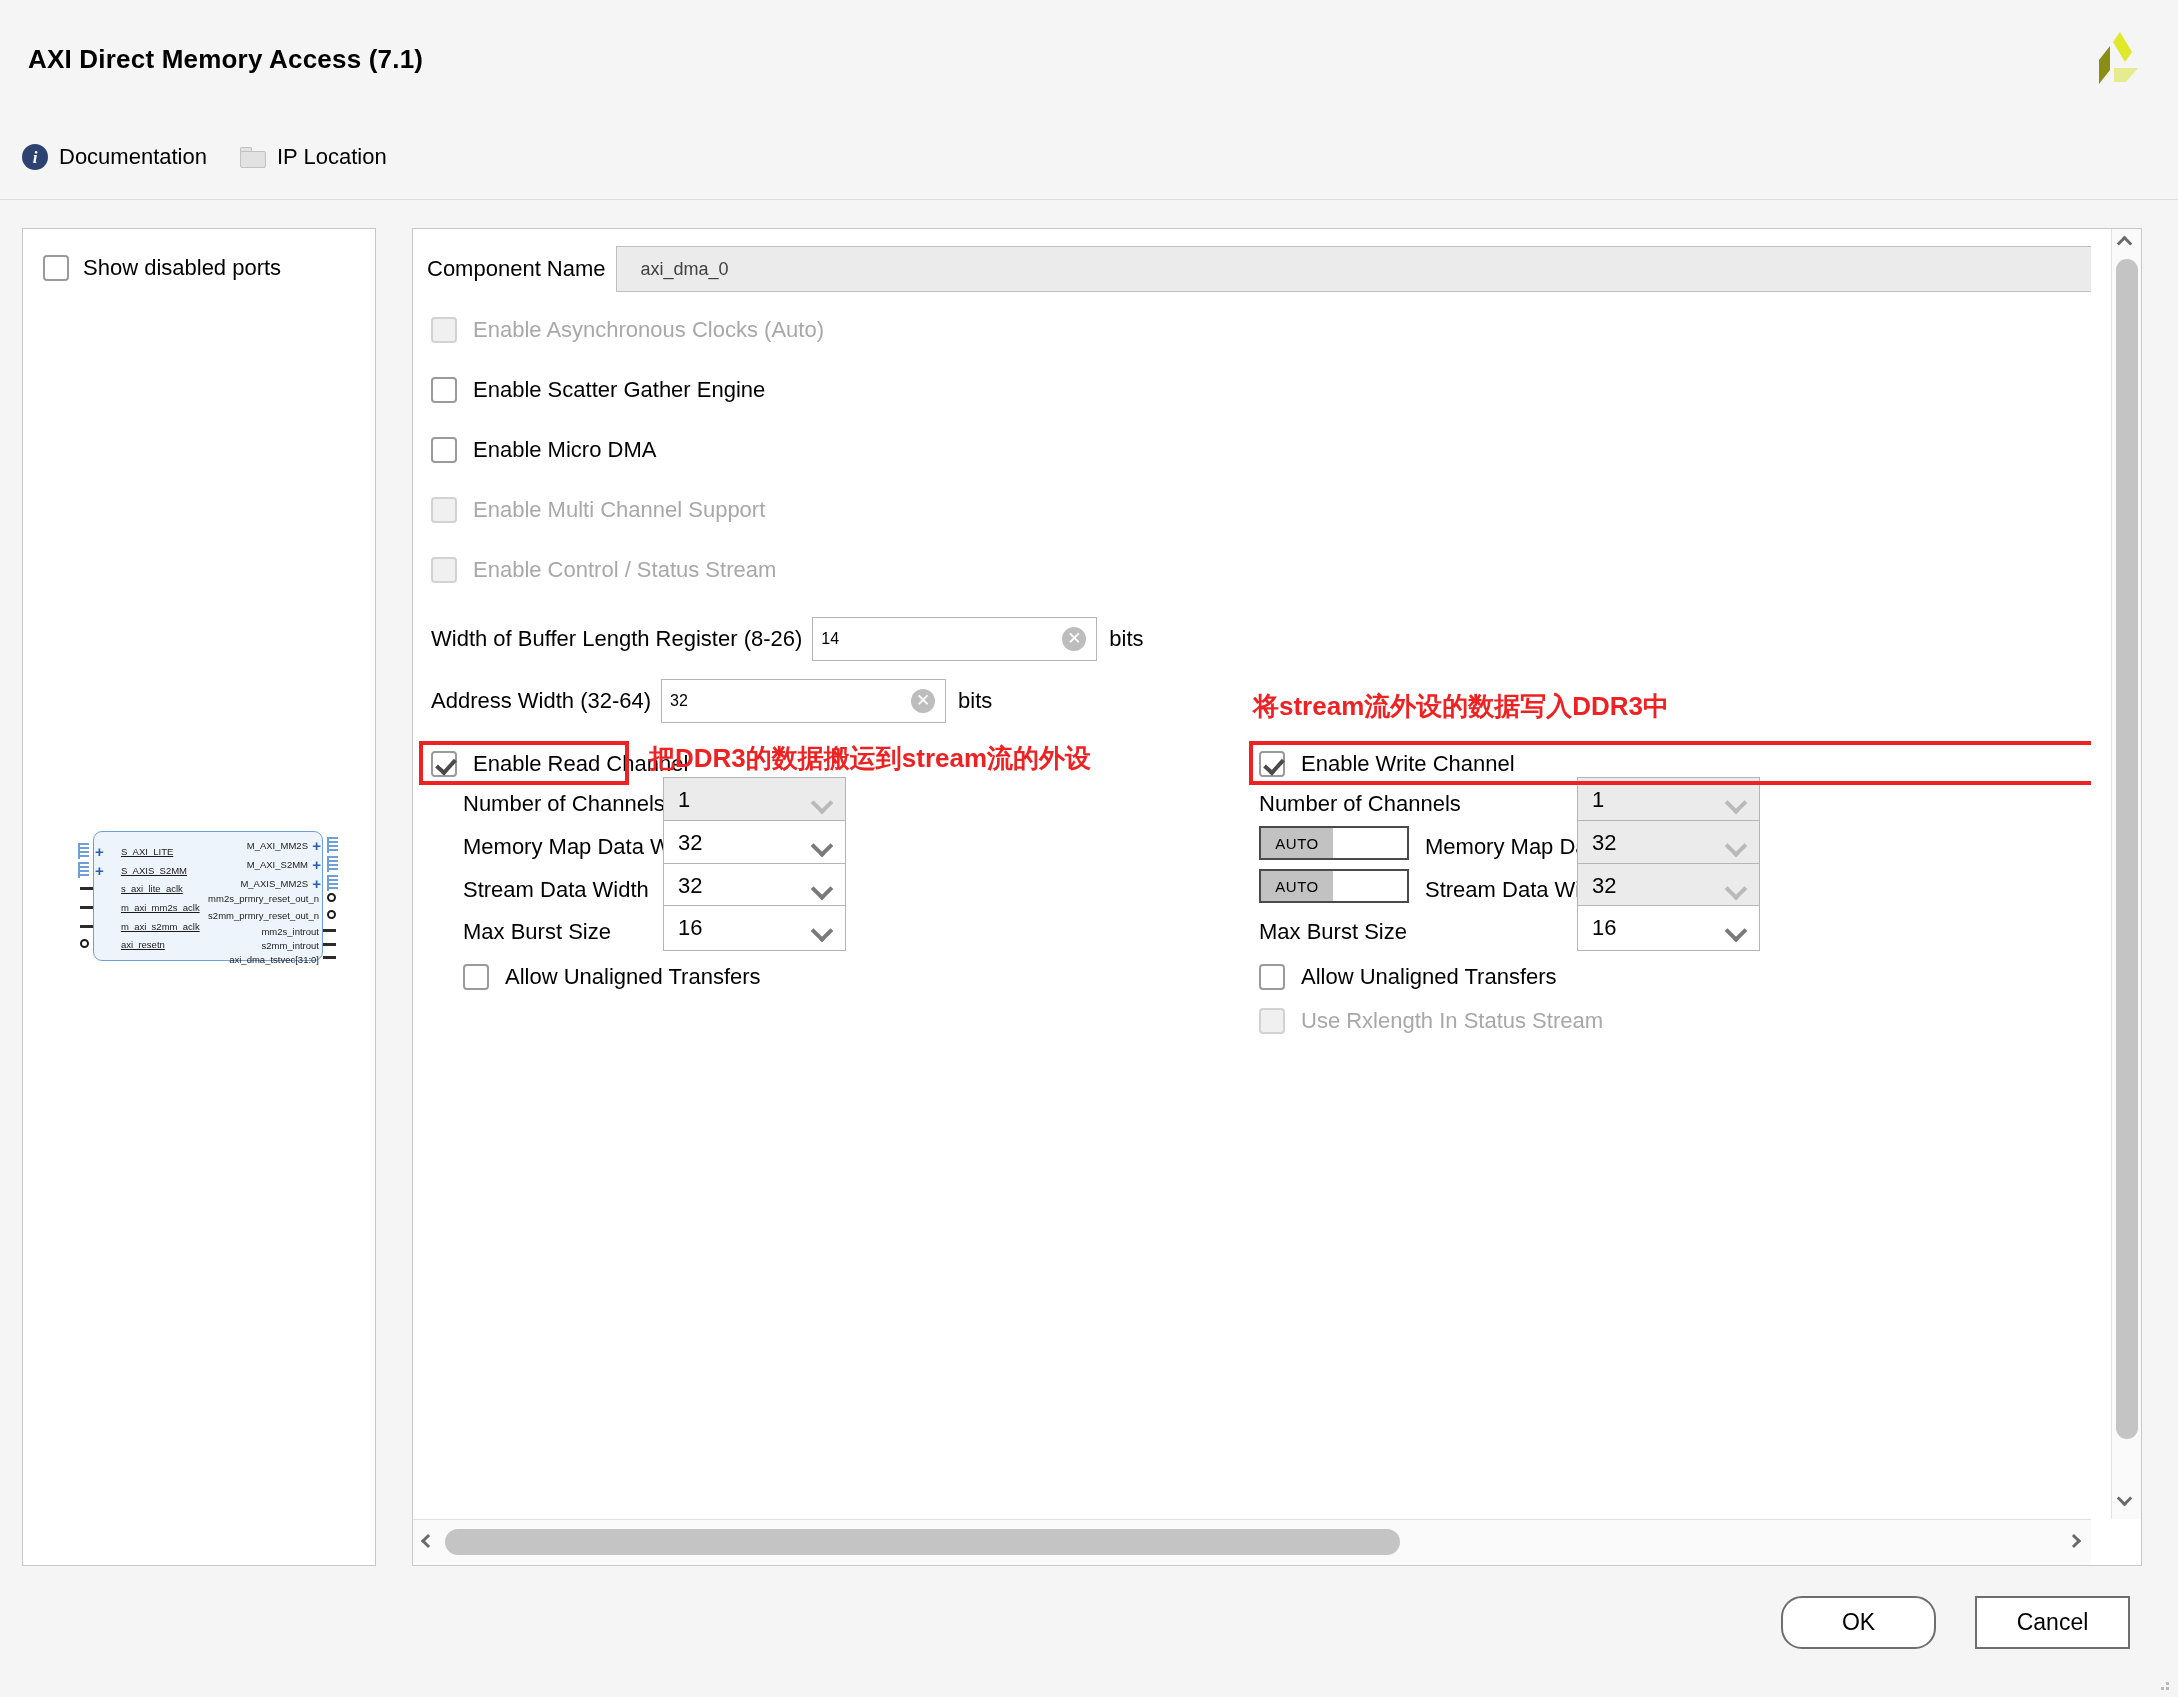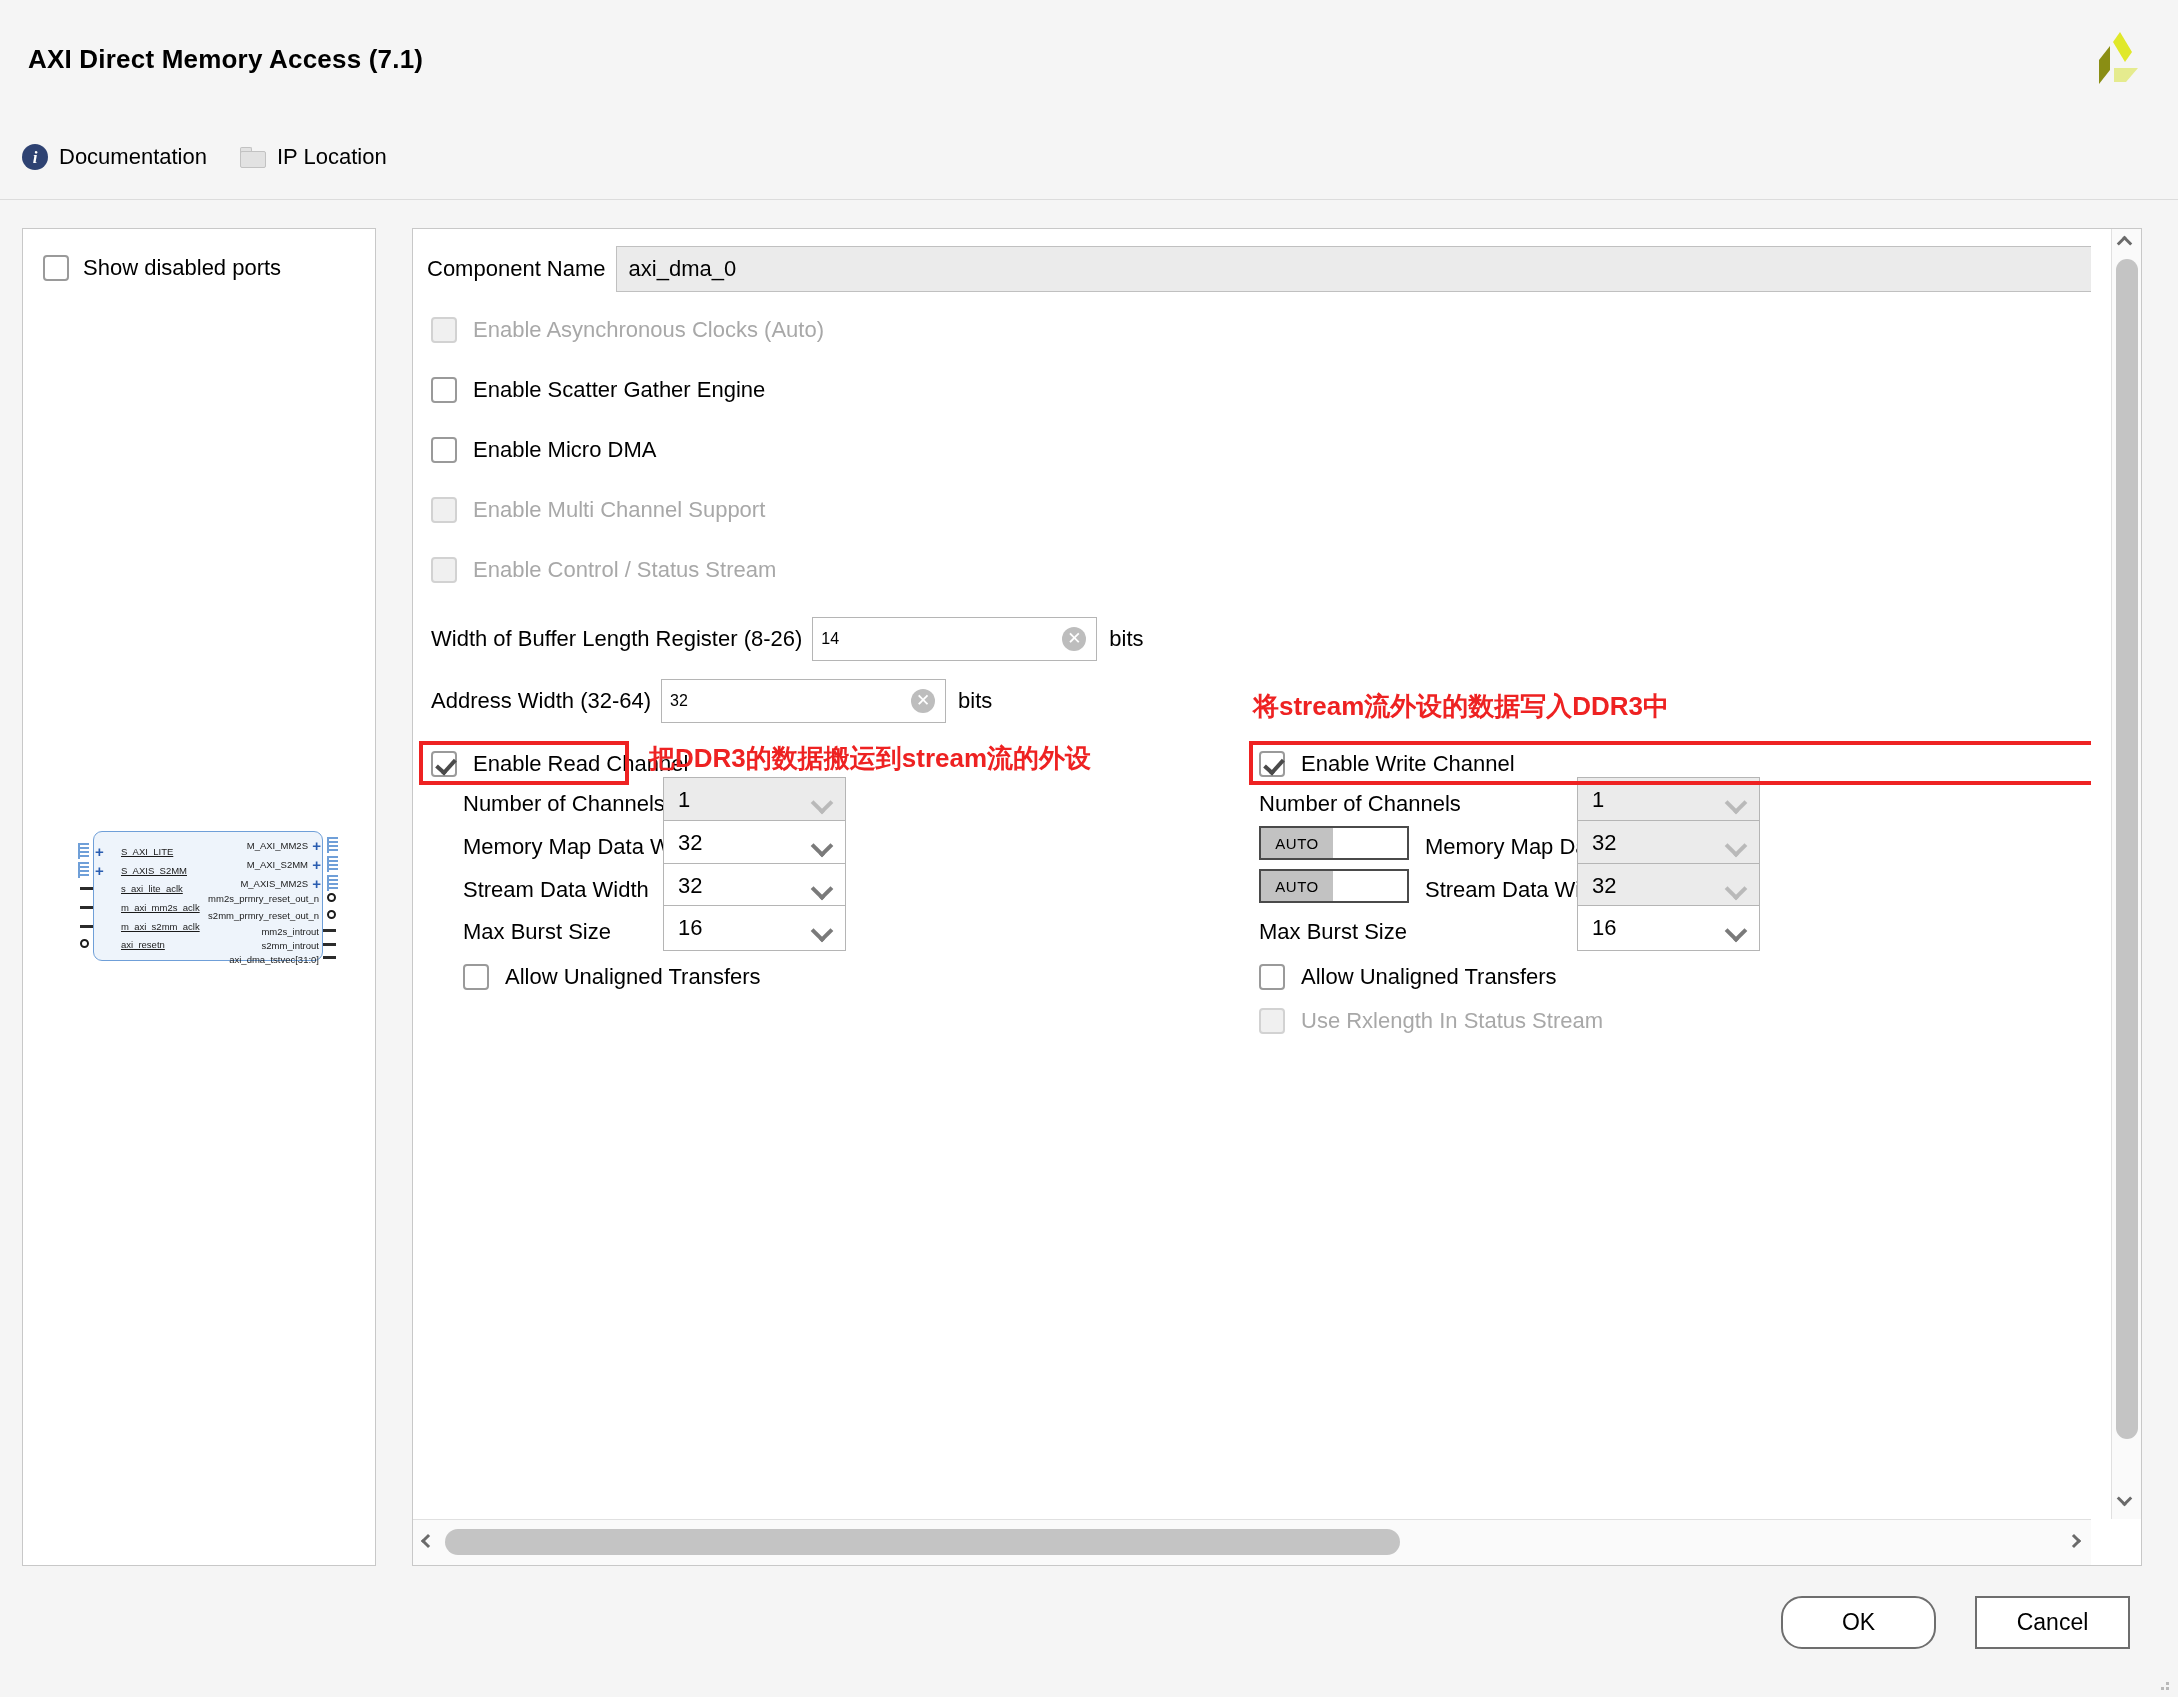--- a/index.html
+++ b/index.html
@@ -118,22 +118,22 @@
   }
   #config-content {
     position:absolute; left:0; top:0; width:1900px; height:1290px;
   }
 
   
   #component-row { position:absolute; left:14px; top:17px; display:flex; align-items:center; }
   #component-name-label { font-size:22px; margin-right:10px; }
   #component-name-input {
     width:1520px; height:46px; background:#ebebeb;
-    border:1px solid #c0c0c0; font-size:22px; color:#000000;
-    padding:0 12px; font-family:"Liberation Sans", sans-serif;
+    border:1px solid #c0c0c0; font-size:18px; color:#404040;
+    padding:0 24px; font-family:"Liberation Sans", sans-serif;
   }
 
   
   .opt-row { position:absolute; left:18px; display:flex; align-items:center; gap:16px; }
   .opt-label { font-size:22px; }
   .opt-label.dim { color:#a8a8a8; }
 
   
   .numfield-row { position:absolute; display:flex; align-items:center; }
   .numfield-label { font-size:22px; }

